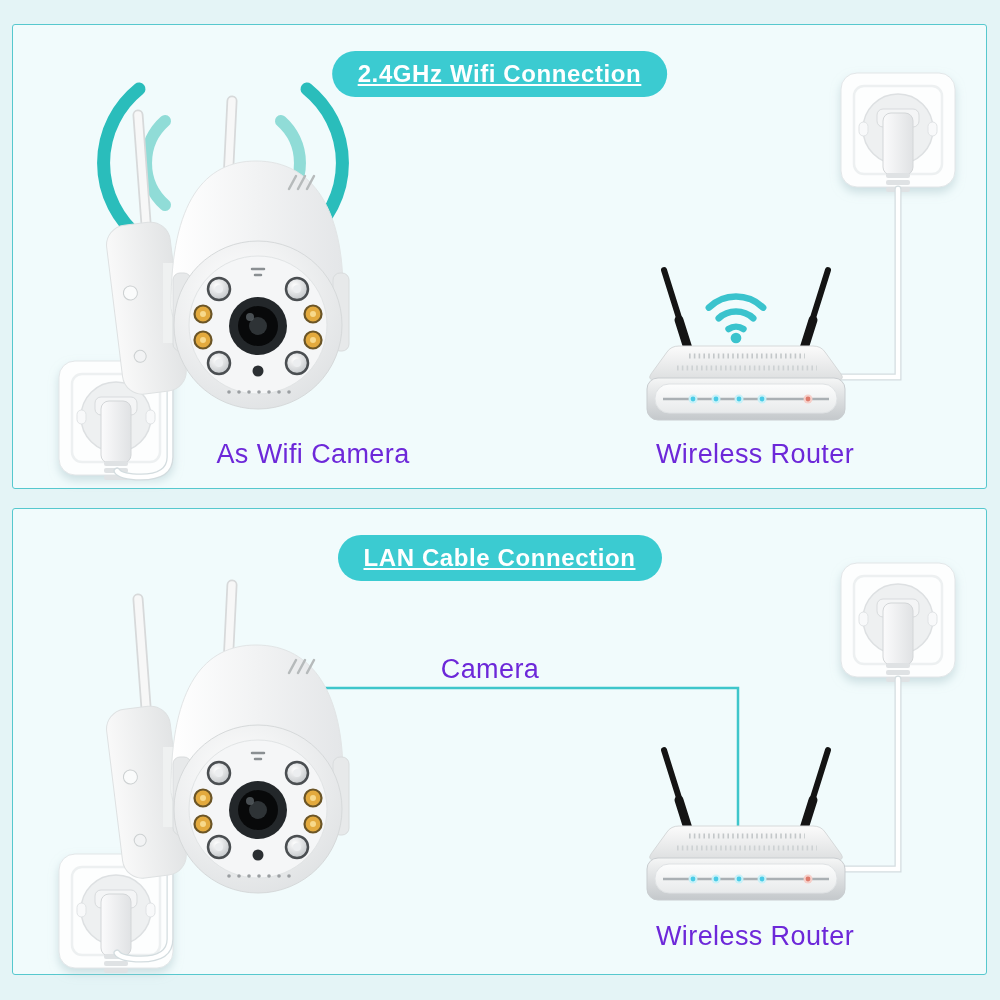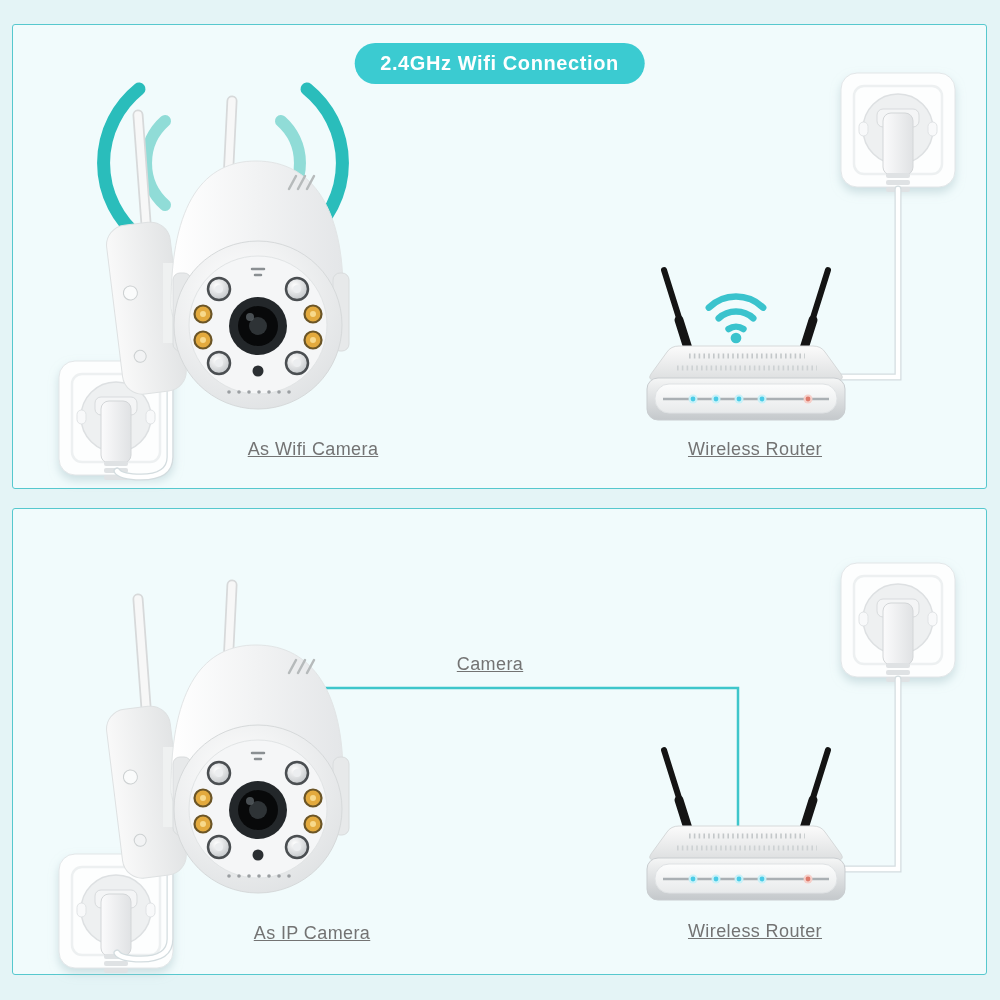--- a/index.html
+++ b/index.html
@@ -1,24 +1,24 @@
 <!DOCTYPE html>
 <html><head>
 <meta charset="utf-8">
 <style>
   html,body{margin:0;padding:0;width:1000px;height:1000px;background:#e4f4f6;
     font-family:"Liberation Sans",sans-serif;overflow:hidden;}
   .page{position:relative;width:1000px;height:1000px;}
   .panel{position:absolute;left:12px;width:973px;background:#f1fbfc;
     border:1.5px solid #56c8ce;border-radius:3px;}
-  .pill{position:absolute;top:18px;left:50%;transform:translateX(-50%);
-    background:#3bcbd1;color:#ffffff;font-weight:bold;font-size:20px;
-    letter-spacing:.6px;padding:9px 26px;border-radius:24px;white-space:nowrap;}
-  .lbl{position:absolute;transform:translateX(-50%);color:#737373;
-    font-size:18px;letter-spacing:.4px;white-space:nowrap;text-decoration:underline;}
+  .pill{position:absolute;top:26px;left:50%;transform:translateX(-50%);
+    background:#3bcbd1;color:#ffffff;font-weight:bold;font-size:24px;
+    letter-spacing:.6px;padding:9px 26px;border-radius:24px;white-space:nowrap;text-decoration:underline;}
+  .lbl{position:absolute;transform:translateX(-50%);color:#6d28d9;
+    font-size:27px;letter-spacing:.4px;white-space:nowrap;}
   .abs{position:absolute;overflow:visible;}
   svg{display:block;}
 </style>
 </head>
 <body>
 
 <svg width="0" height="0" style="position:absolute" aria-hidden="true">
 <defs>
   <linearGradient id="gMount" x1="0" y1="0" x2="1" y2="0">
     <stop offset="0" stop-color="#f9f9f9"></stop>
@@ -222,18 +222,18 @@
     </svg>
 
     <svg class="abs" style="left:80px;top:48px;width:260px;height:340px" viewBox="0 0 260 340">
         <use href="#cam-sym"></use>
       </svg>
 
     <svg class="abs" style="left:618px;top:227px;width:230px;height:170px" viewBox="0 0 230 170">
         <use href="#router-sym"></use>
       </svg>
 
+    <div class="pill">LAN Cable Connection</div>
     <div class="lbl" style="left:477px;top:145px">Camera</div>
-    <div class="lbl" style="left:299px;top:414px">As IP Camera</div>
     <div class="lbl" style="left:742px;top:412px">Wireless Router</div>
   </section>
 
 </div>
 
 </body></html>

